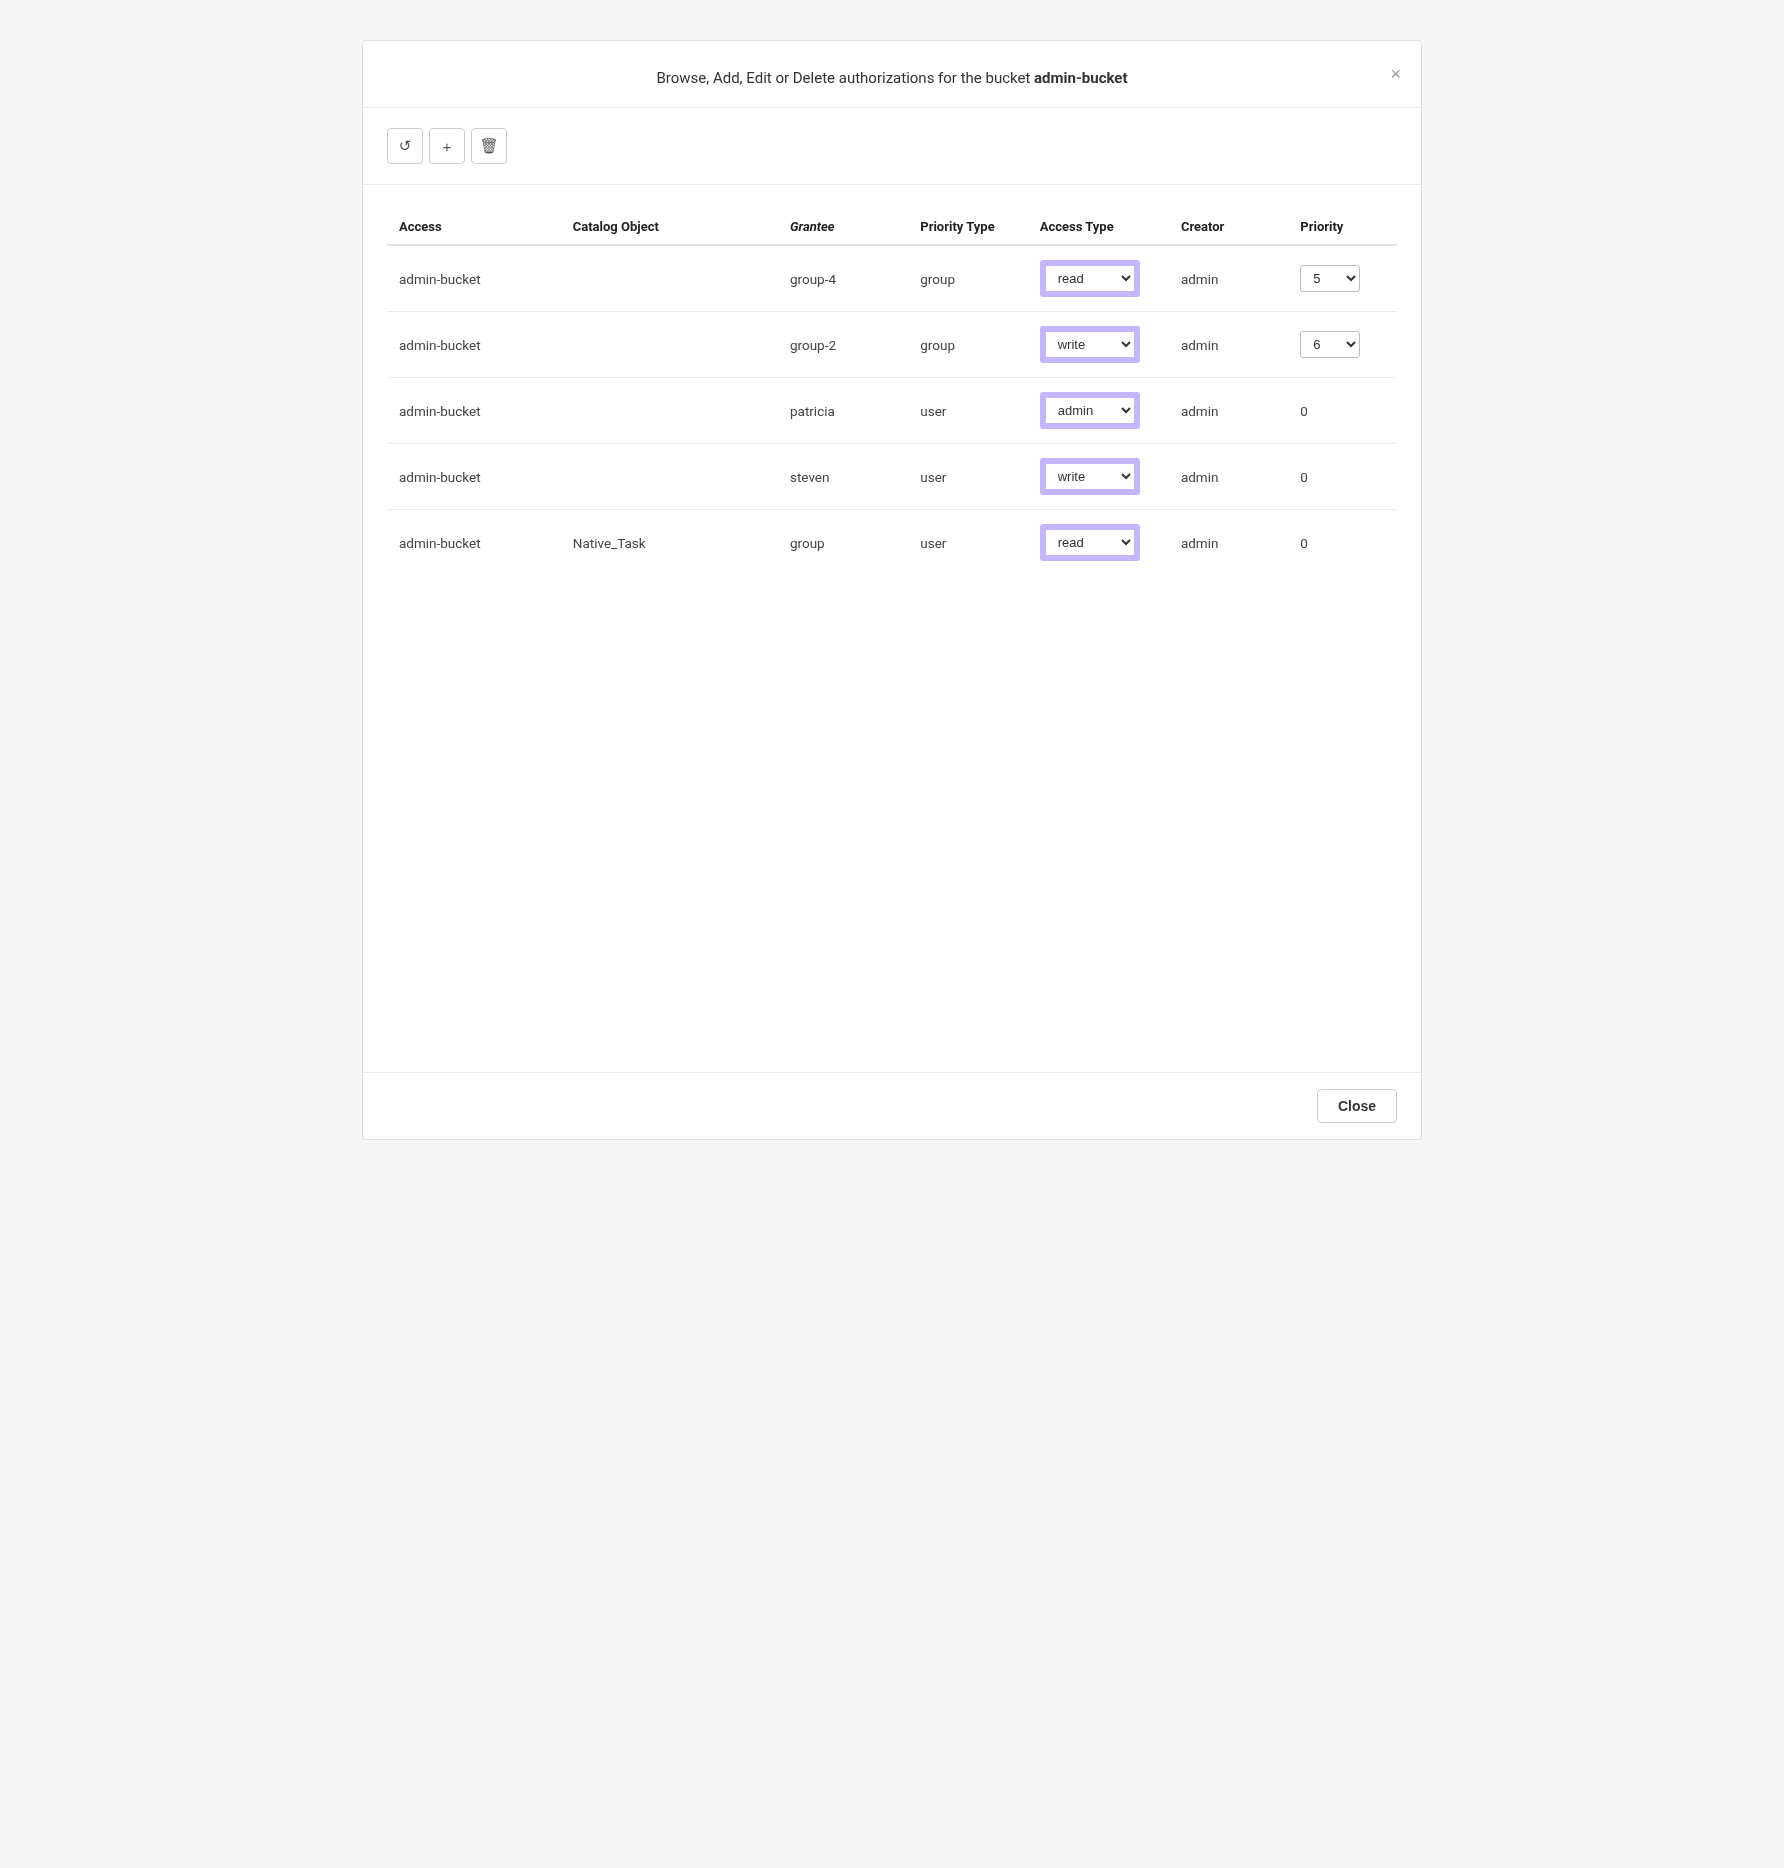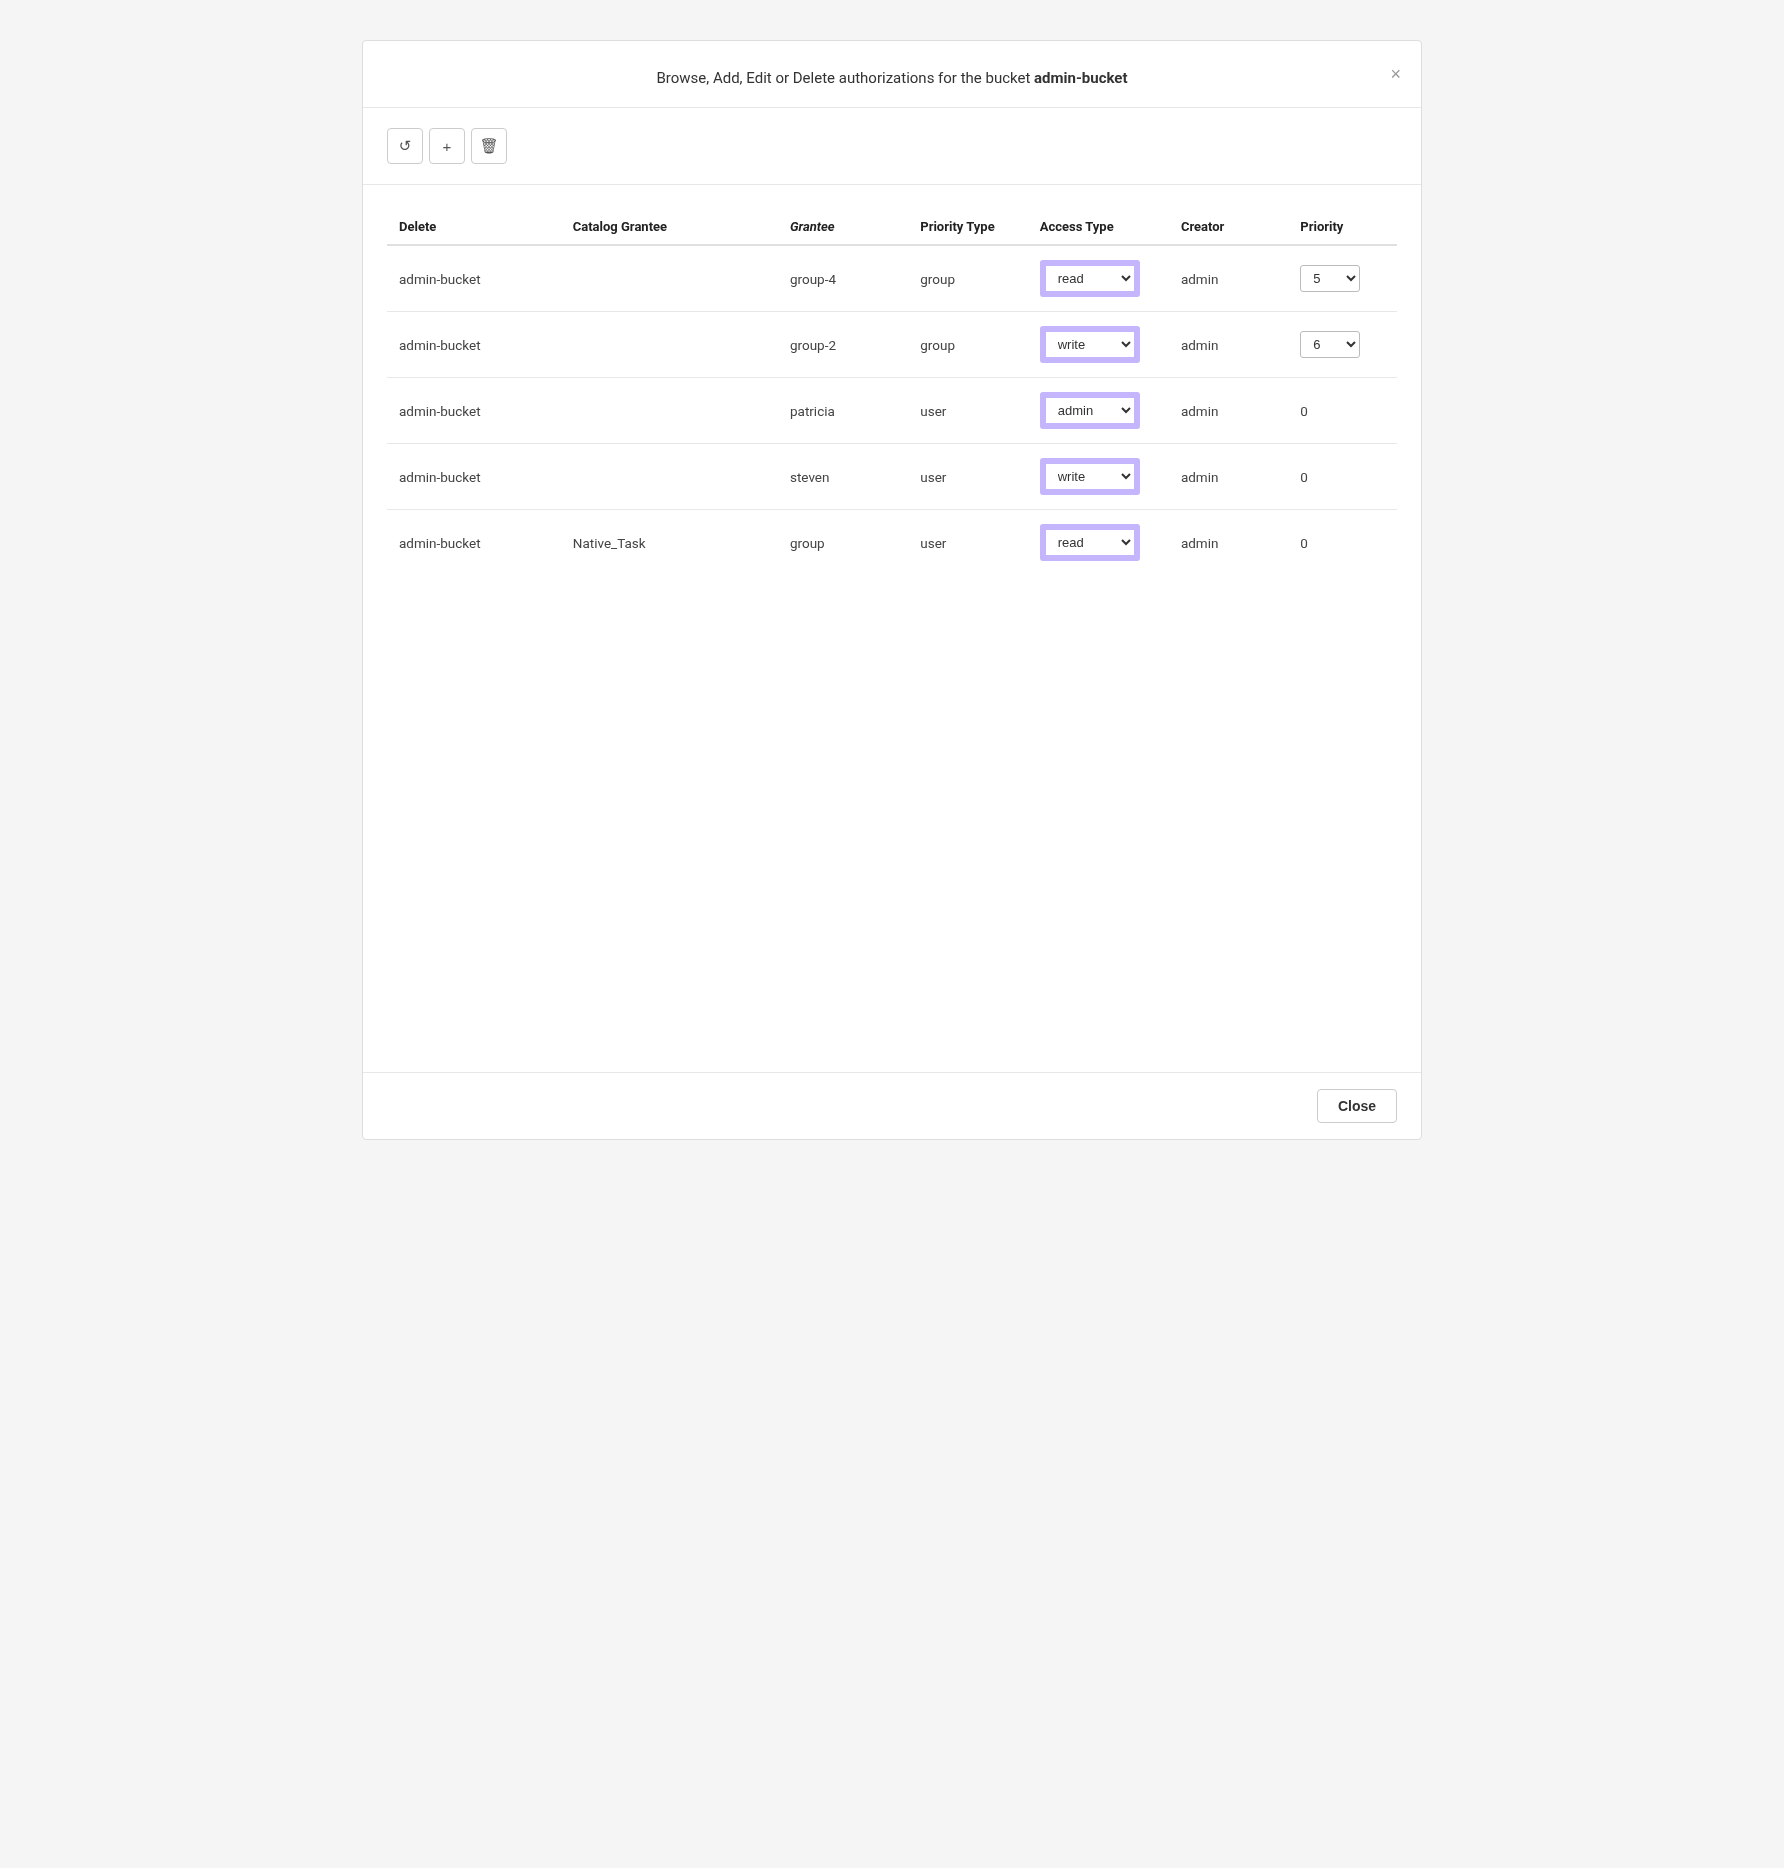--- a/index.html
+++ b/index.html
@@ -204,22 +204,22 @@
       </button>
       <button class="toolbar-btn" title="Delete">
         <span>🗑</span>
       </button>
     </div>
 
     <div class="modal-body">
       <table>
         <thead>
           <tr>
-            <th class="col-bucket">Delete</th>
-            <th class="col-catalog">Catalog Grantee</th>
+            <th class="col-bucket">Access</th>
+            <th class="col-catalog">Catalog Object</th>
             <th class="col-grantee">Grantee</th>
             <th class="col-grantee-type">Priority Type</th>
             <th class="col-access">Access Type</th>
             <th class="col-creator">Creator</th>
             <th class="col-priority">Priority</th>
           </tr>
         </thead>
         <tbody id="table-body">
 
         <tr>

